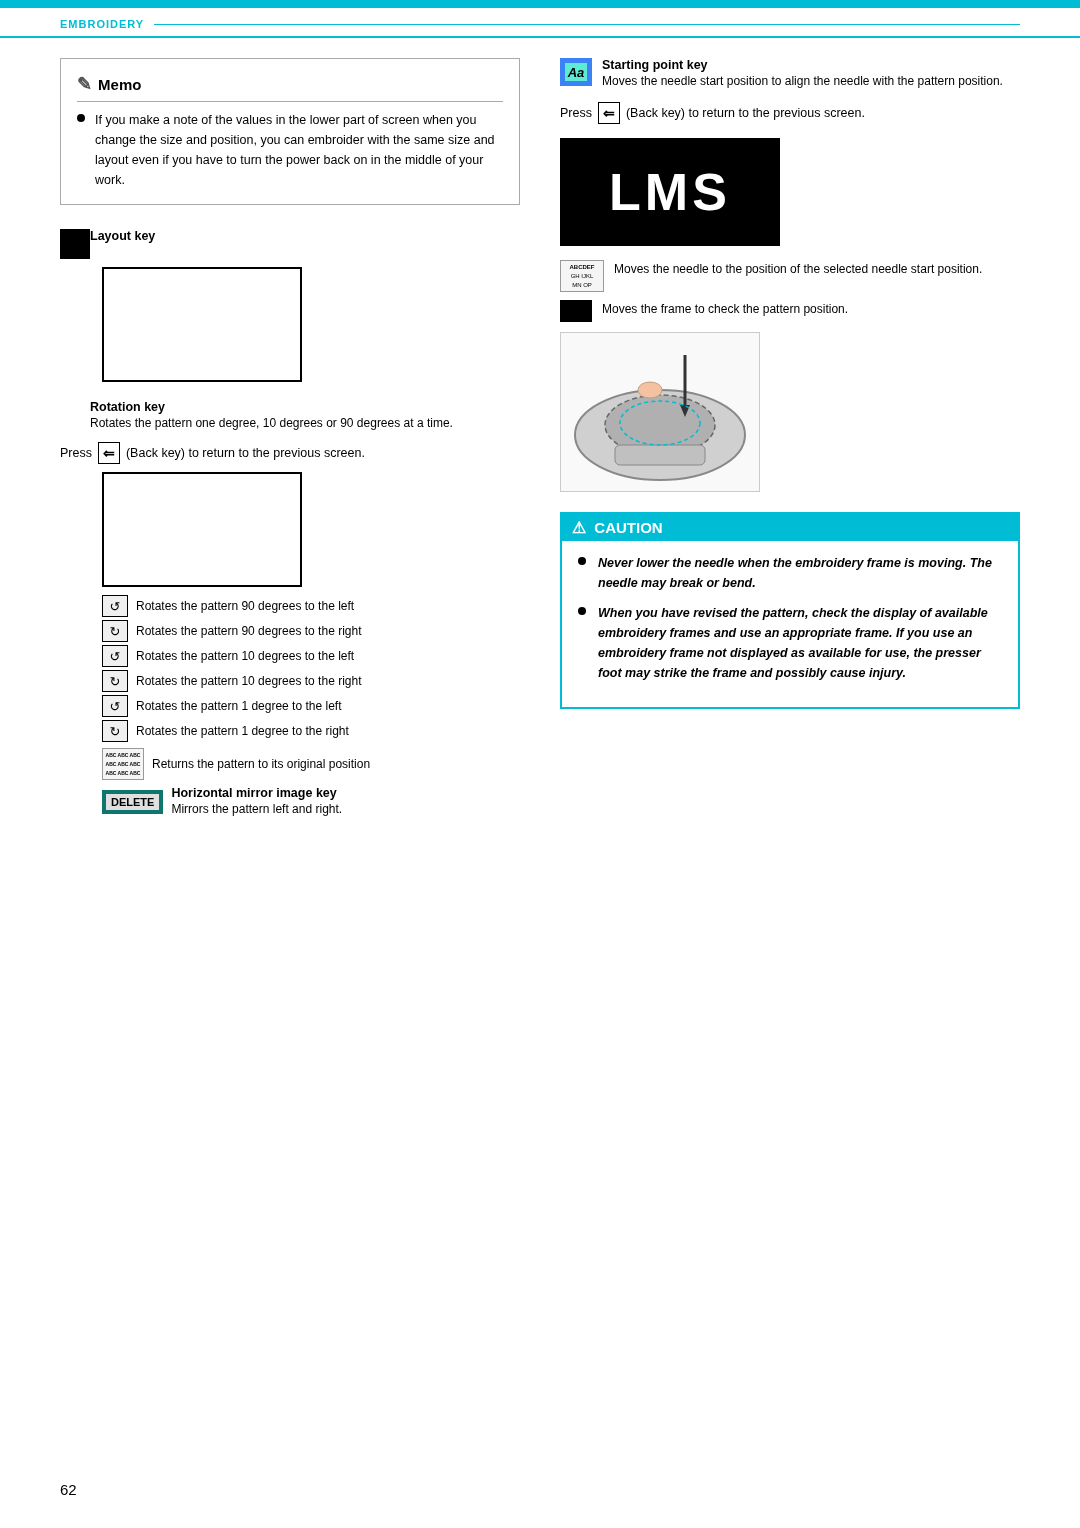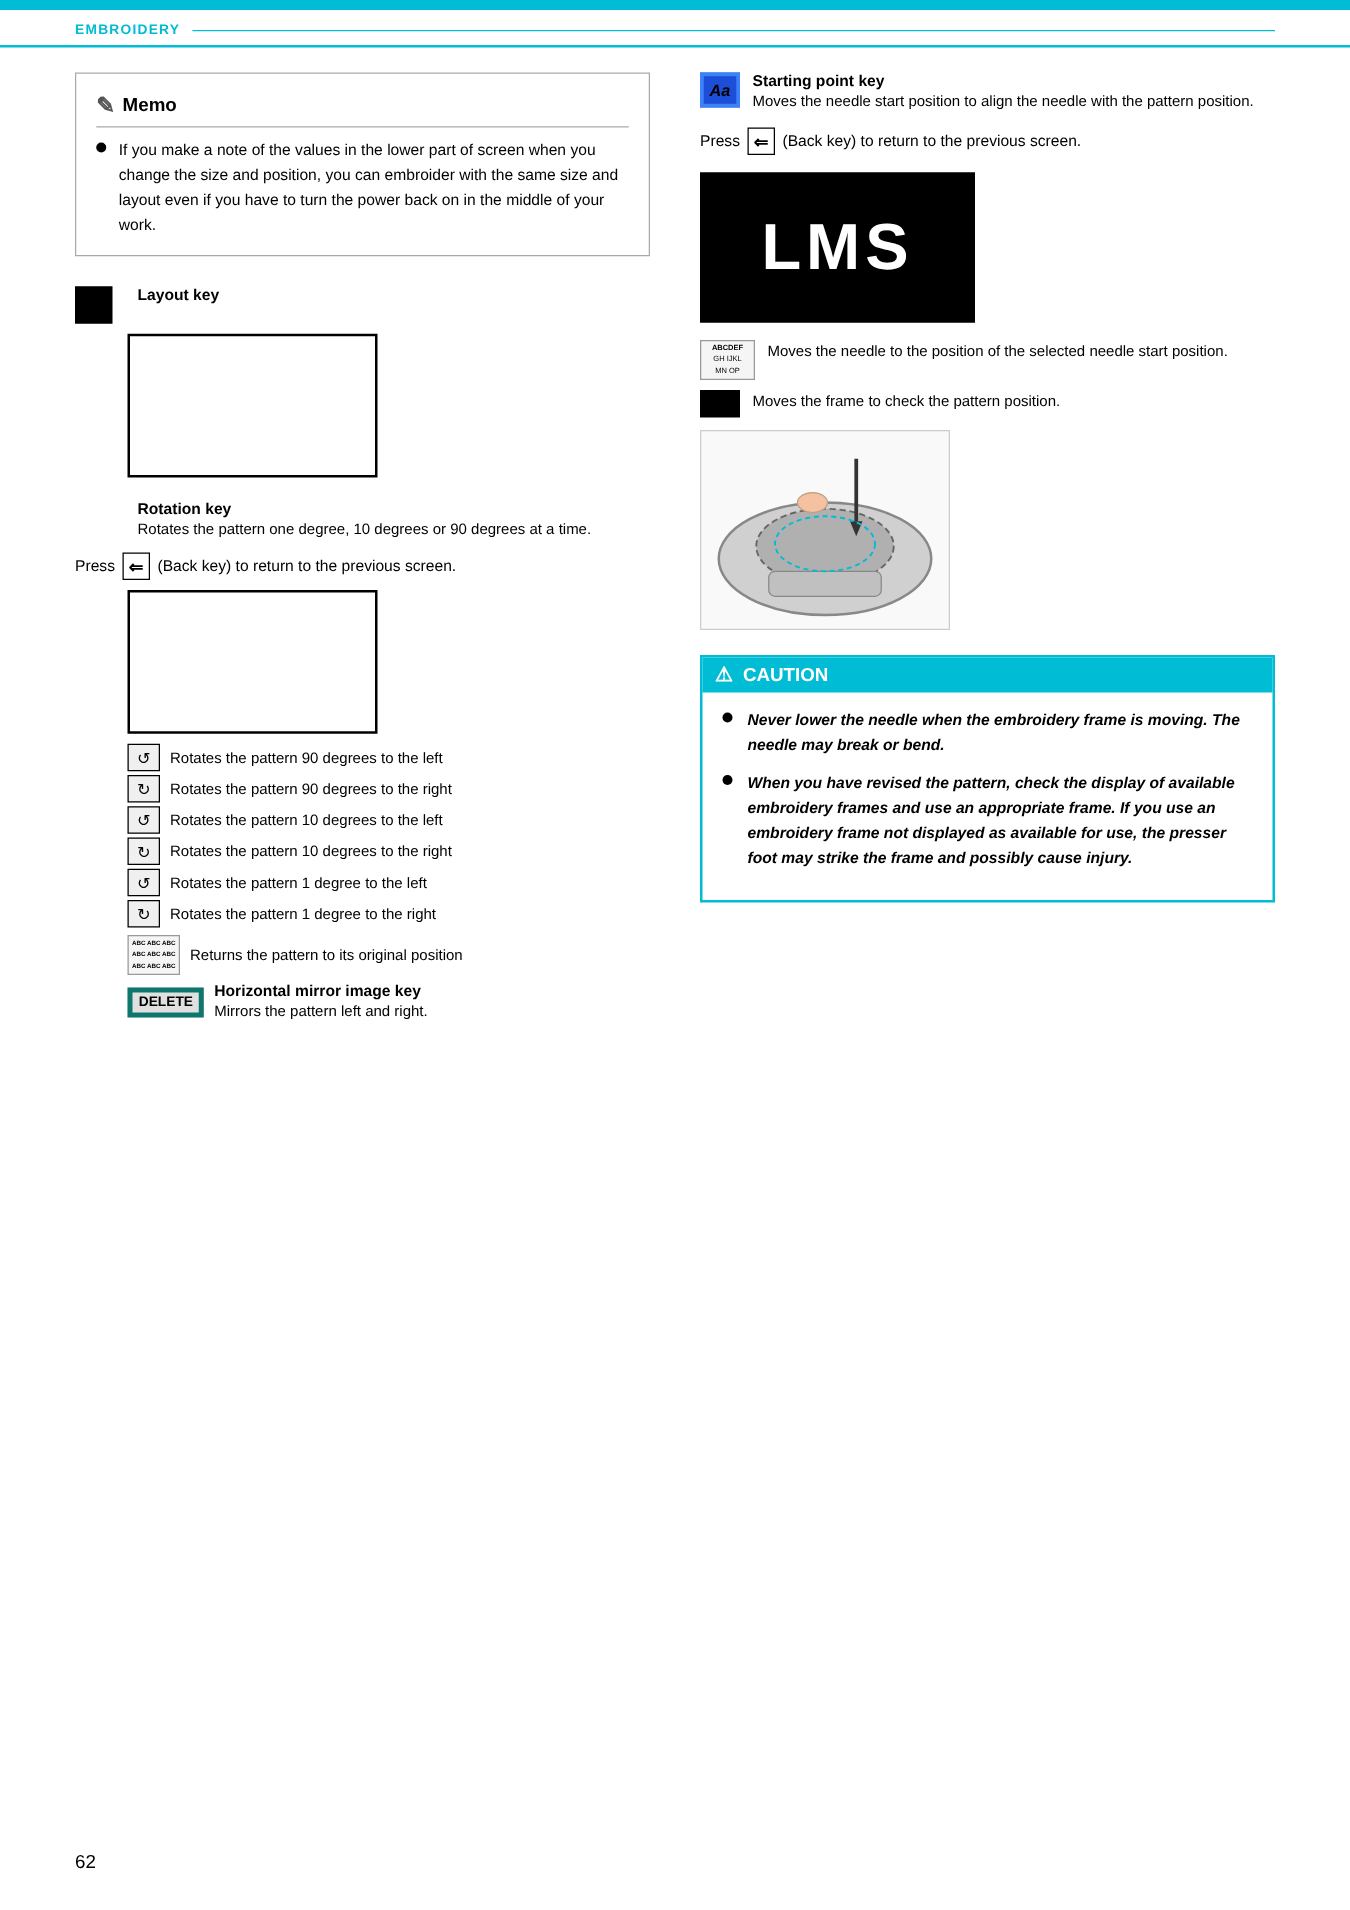--- a/index.html
+++ b/index.html
@@ -97,21 +97,21 @@
       align-items: flex-start;
       gap: 4px;
     }
     
     .key-section {
       margin-bottom: 18px;
     }
     .key-header {
       display: flex;
       align-items: flex-start;
-      gap: 20px;
+      gap: 0;
       margin-bottom: 6px;
     }
     .key-icon-black {
       width: 30px;
       height: 30px;
       background: #000;
       flex-shrink: 0;
     }
     .key-info {
       flex: 1;
@@ -156,38 +156,38 @@
     
     .starting-point-section {
       margin-bottom: 20px;
     }
     .sp-header {
       display: flex;
       align-items: flex-start;
       gap: 10px;
     }
     .aa-icon {
-      border: 3px solid #3b82f6;
+      border: 5px solid #3b82f6;
       width: 32px;
       height: 28px;
       display: flex;
       align-items: center;
       justify-content: center;
       font-size: 13px;
       font-weight: bold;
       font-style: italic;
-      background: #1d4ed8;
+      background: #5eead4;
       flex-shrink: 0;
     }
     
     .lms-box {
       border: 3px solid #000;
       background: #000;
       width: 220px;
-      height: 120px;
+      height: 108px;
       margin: 14px 0 14px 0;
       display: flex;
       align-items: center;
       justify-content: center;
     }
     .lms-text {
       color: #fff;
       font-size: 52px;
       font-weight: bold;
       letter-spacing: 4px;

